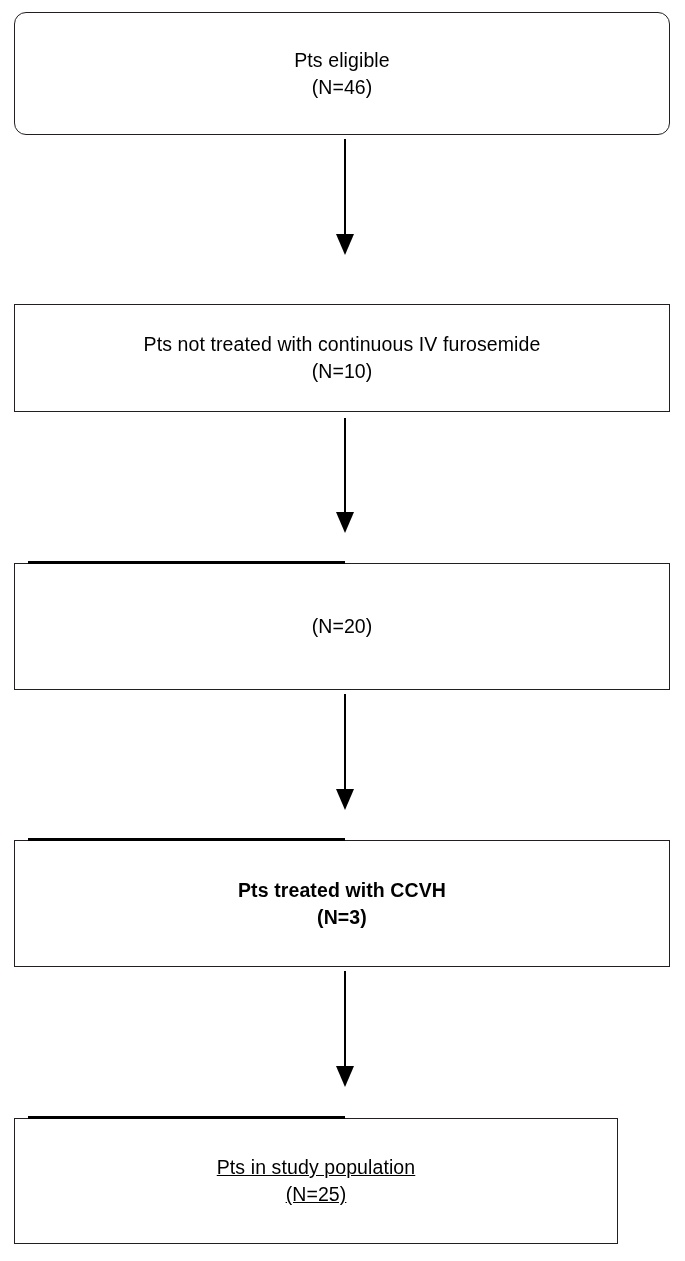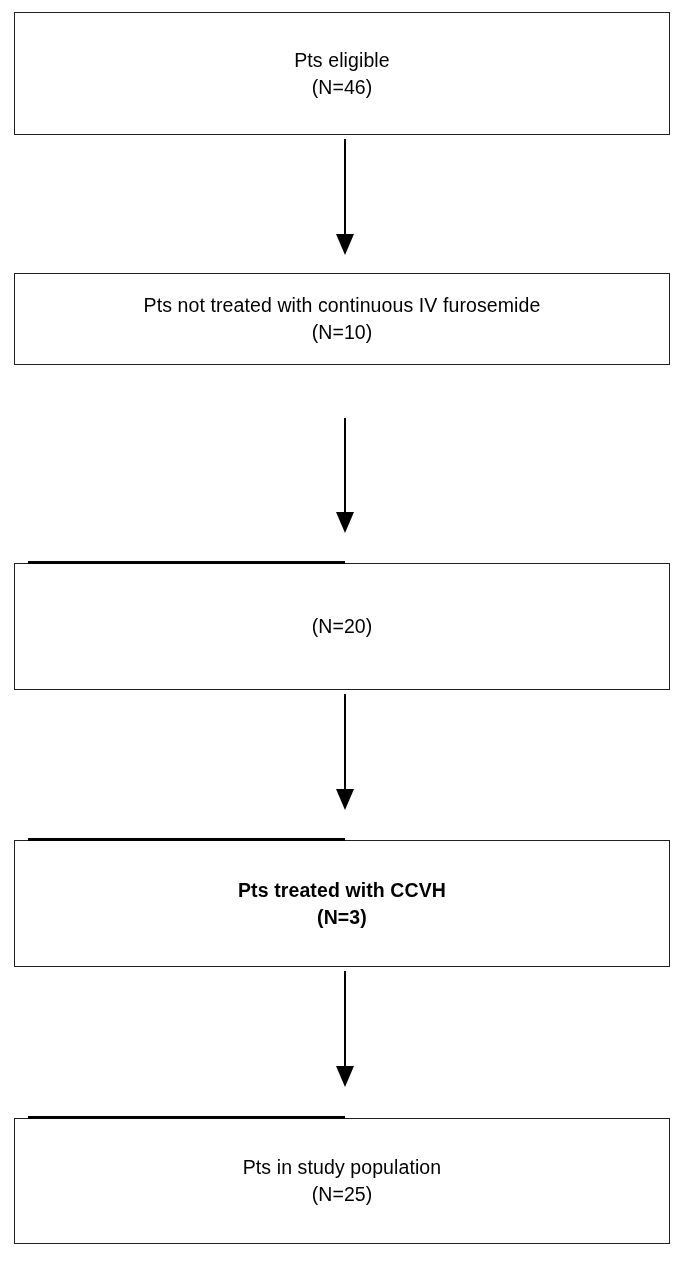--- a/index.html
+++ b/index.html
@@ -69,31 +69,31 @@
     border-left: 9px solid transparent;
     border-right: 9px solid transparent;
     border-top: 21px solid #000000;
   }
 </style>
 </head>
 <body>
 
 <div id="canvas">
 
-  <div class="flow-box" style="left:14px; top:12px; width:656px; height:123px;">
+  <div class="flow-box" style="left:14px; top:12px; width:656px; height:123px;border-radius:12px;">
     <div class="line">Pts eligible</div>
     <div class="line">(N=46)</div>
   </div>
 
   <div class="arrow" style="left:336px; top:139px; width:18px; height:116px;">
     <div class="stem" style="height:95px;"></div>
     <div class="head"></div>
   </div>
 
-  <div class="flow-box" style="left:14px; top:273px; width:656px; height:92px;">
+  <div class="flow-box" style="left:14px; top:304px; width:656px; height:108px;">
     <div class="line">Pts not treated with continuous IV furosemide</div>
     <div class="line">(N=10)</div>
   </div>
 
   <div class="arrow" style="left:336px; top:418px; width:18px; height:115px;">
     <div class="stem" style="height:94px;"></div>
     <div class="head"></div>
   </div>
 
   <div class="flow-box" style="left:14px; top:563px; width:656px; height:127px;">
@@ -110,19 +110,19 @@
     <div class="line">Pts treated with CCVH</div>
     <div class="line">(N=3)</div>
   </div>
   <div class="top-artifact" style="left:28px; top:838px; width:317px;"></div>
 
   <div class="arrow" style="left:336px; top:971px; width:18px; height:116px;">
     <div class="stem" style="height:95px;"></div>
     <div class="head"></div>
   </div>
 
-  <div class="flow-box" style="left:14px; top:1118px; width:656px; height:126px;">
+  <div class="flow-box" style="left:14px; top:1118px; width:604px; height:126px;text-decoration:underline;">
     <div class="line">Pts in study population</div>
     <div class="line">(N=25)</div>
   </div>
   <div class="top-artifact" style="left:28px; top:1116px; width:317px;"></div>
 
 </div>
 
 </body></html>

